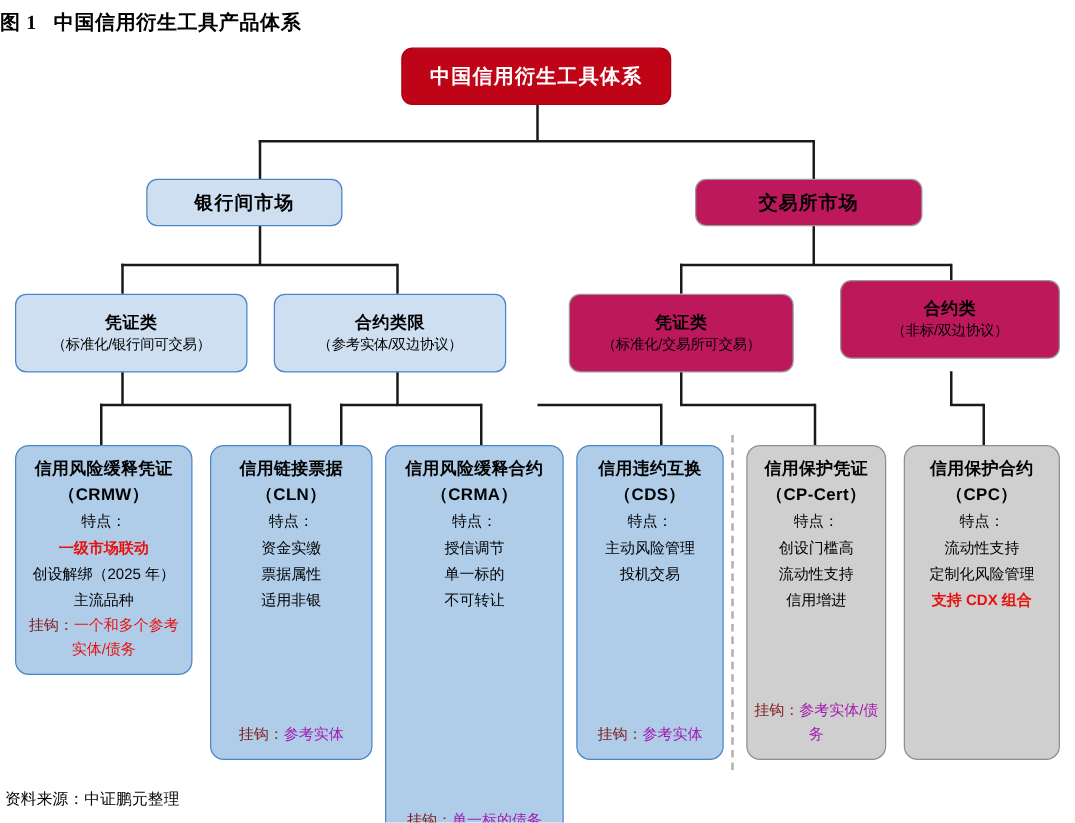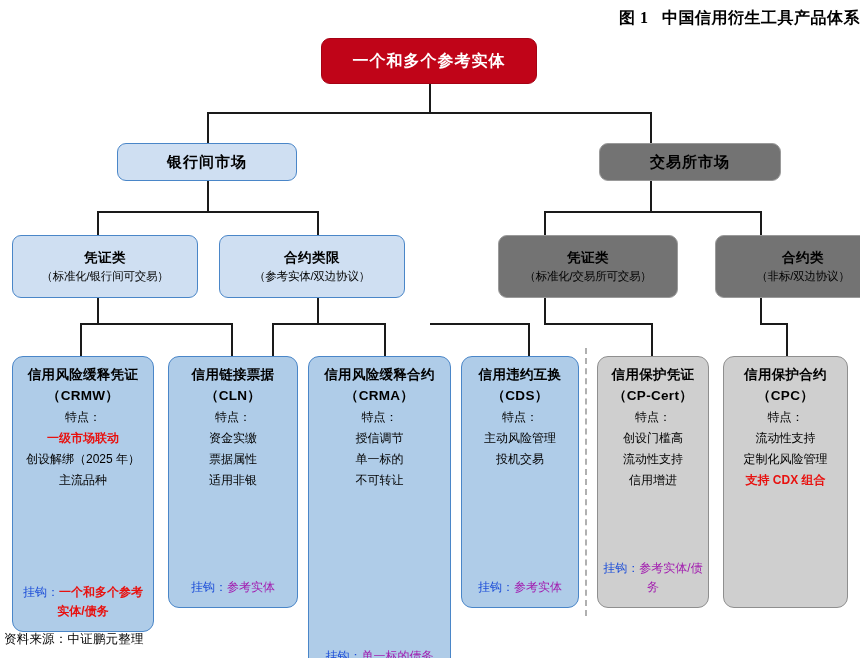--- a/index.html
+++ b/index.html
@@ -15,21 +15,21 @@
     color: #000000;
     overflow: hidden;
   }
 
   
   .fig-title {
     position: absolute;
     top: 8px;
     left: 0;
     width: 860px;
-    text-align: right;
+    text-align: left;
     font-family: "Liberation Serif", "DejaVu Serif", serif;
     font-weight: bold;
     font-size: 16px;
     letter-spacing: 0.5px;
     white-space: pre;
   }
 
   
   .node {
     position: absolute;
@@ -54,24 +54,23 @@
   }
 
   
   .node-blue {
     background: #CFDFF2;
     border: 1.6px solid #4A86C8;
     color: #000000;
   }
   
   .node-gray {
-    background: #737373;
+    background: #be185d;
     border: 1.6px solid #9A9A9A;
     color: #000000;
-    margin-left: 43px;
   }
 
   .node-market {
     font-weight: bold;
     font-size: 15px;
     letter-spacing: 1px;
   }
 
   .cat-title {
     font-weight: bold;
@@ -132,23 +131,23 @@
     color: #E8110F;
     font-weight: bold;
   }
   .card-link {
     font-size: 12px;
     line-height: 19px;
     margin-top: auto;
     width: 100%;
     text-align: center;
   }
-  .card-link .link-label { color: #1d4ed8; margin-top: 11px; }
+  .card-link .link-label { color: #7f1d1d; margin-top: 11px; }
   .card-link .link-val { color: #a21caf; }
-  .card-link .link-val.hl { color: #E8110F; font-weight: bold; }
+  .card-link .link-val.hl { color: #E8110F; font-weight: normal; }
 
   
   .ln {
     position: absolute;
     background: #1a1a1a;
     z-index: 1;
   }
   .ln-v { width: 1.6px; }
   .ln-h { height: 1.6px; }
 
@@ -210,24 +209,24 @@
 <div class="ln ln-v" style="left:786px; top:323px; height:33px;"></div>
 
 <div class="ln ln-v" style="left:272px; top:323px; height:33px;"></div>
 <div class="ln ln-h" style="left:272px; top:323px; width:46px;"></div>
 <div class="ln ln-v" style="left:528px; top:323px; height:33px;"></div>
 <div class="ln ln-h" style="left:430px; top:323px; width:99px;"></div>
 
 <div class="divider" style="left:585px; top:348px; height:268px;"></div>
 
 <div class="node node-root" style="left:321px; top:38px; width:216px; height:46px;">
-  <span>一个和多个参考实体</span>
-</div>
-
-<div class="node node-blue node-market" style="left:117px; top:143px; width:180px; height:38px;">
+  <span>中国信用衍生工具体系</span>
+</div>
+
+<div class="node node-blue node-market" style="left:117px; top:143px; width:157px; height:38px;">
   <span>银行间市场</span>
 </div>
 
 <div class="node node-gray node-market" style="left:556px; top:143px; width:182px; height:38px;">
   <span>交易所市场</span>
 </div>
 
 <div class="node node-blue" style="left:12px; top:235px; width:186px; height:63px;">
   <span class="cat-title">凭证类</span>
   <span class="cat-sub">（标准化/银行间可交易）</span>
@@ -236,26 +235,26 @@
 <div class="node node-blue" style="left:219px; top:235px; width:186px; height:63px;">
   <span class="cat-title">合约类限</span>
   <span class="cat-sub">（参考实体/双边协议）</span>
 </div>
 
 <div class="node node-gray" style="left:455px; top:235px; width:180px; height:63px;">
   <span class="cat-title">凭证类</span>
   <span class="cat-sub">（标准化/交易所可交易）</span>
 </div>
 
-<div class="node node-gray" style="left:672px; top:235px; width:176px; height:63px;text-align:center;">
+<div class="node node-gray" style="left:672px; top:224px; width:176px; height:63px;text-align:center;">
   <span class="cat-title">合约类</span>
   <span class="cat-sub">（非标/双边协议）</span>
 </div>
 
-<div class="card card-blue" style="left:12px; top:356px; width:142px; height:276px;">
+<div class="card card-blue" style="left:12px; top:356px; width:142px; height:184px;">
   <div class="card-name">信用风险缓释凭证</div>
   <div class="card-abbr">（CRMW）</div>
   <div class="card-feat-label">特点：</div>
   <div class="card-feat hl">一级市场联动</div>
   <div class="card-feat">创设解绑（2025 年）</div>
   <div class="card-feat">主流品种</div>
   <div class="card-link"><span class="link-label">挂钩：</span><span class="link-val hl">一个和多个参考实体/债务</span></div>
 </div>
 
 <div class="card card-blue" style="left:168px; top:356px; width:130px; height:252px;">

